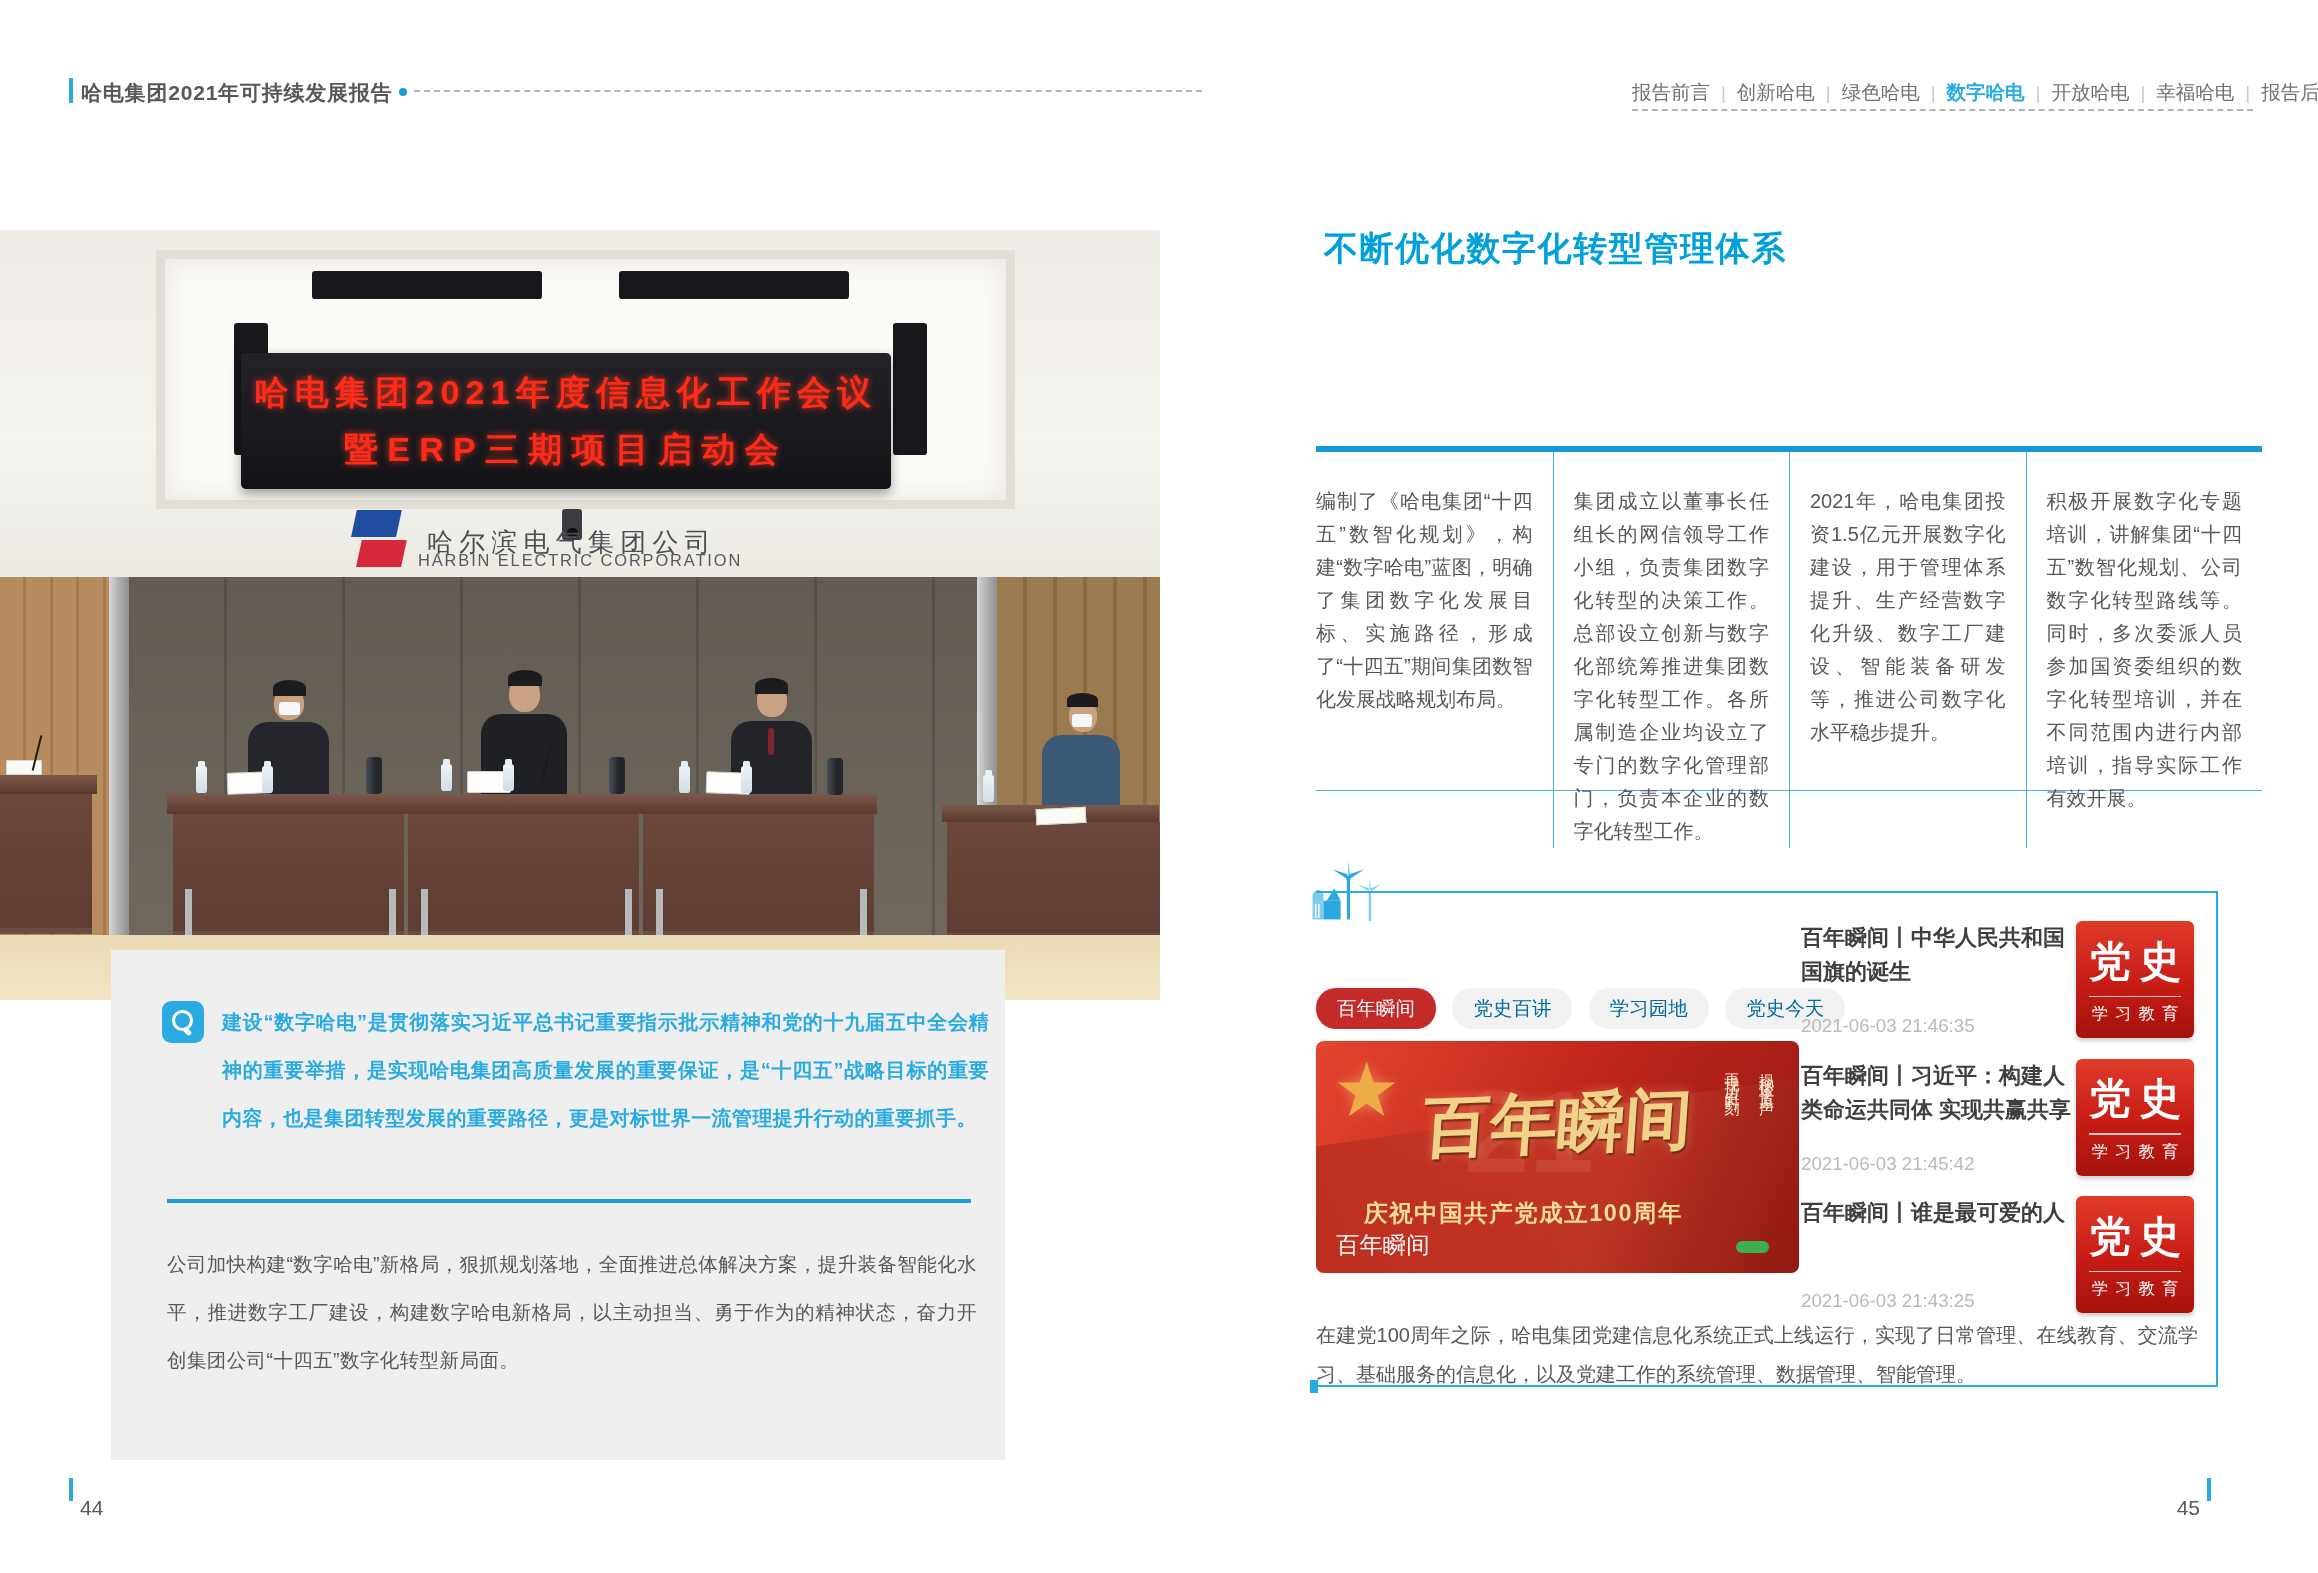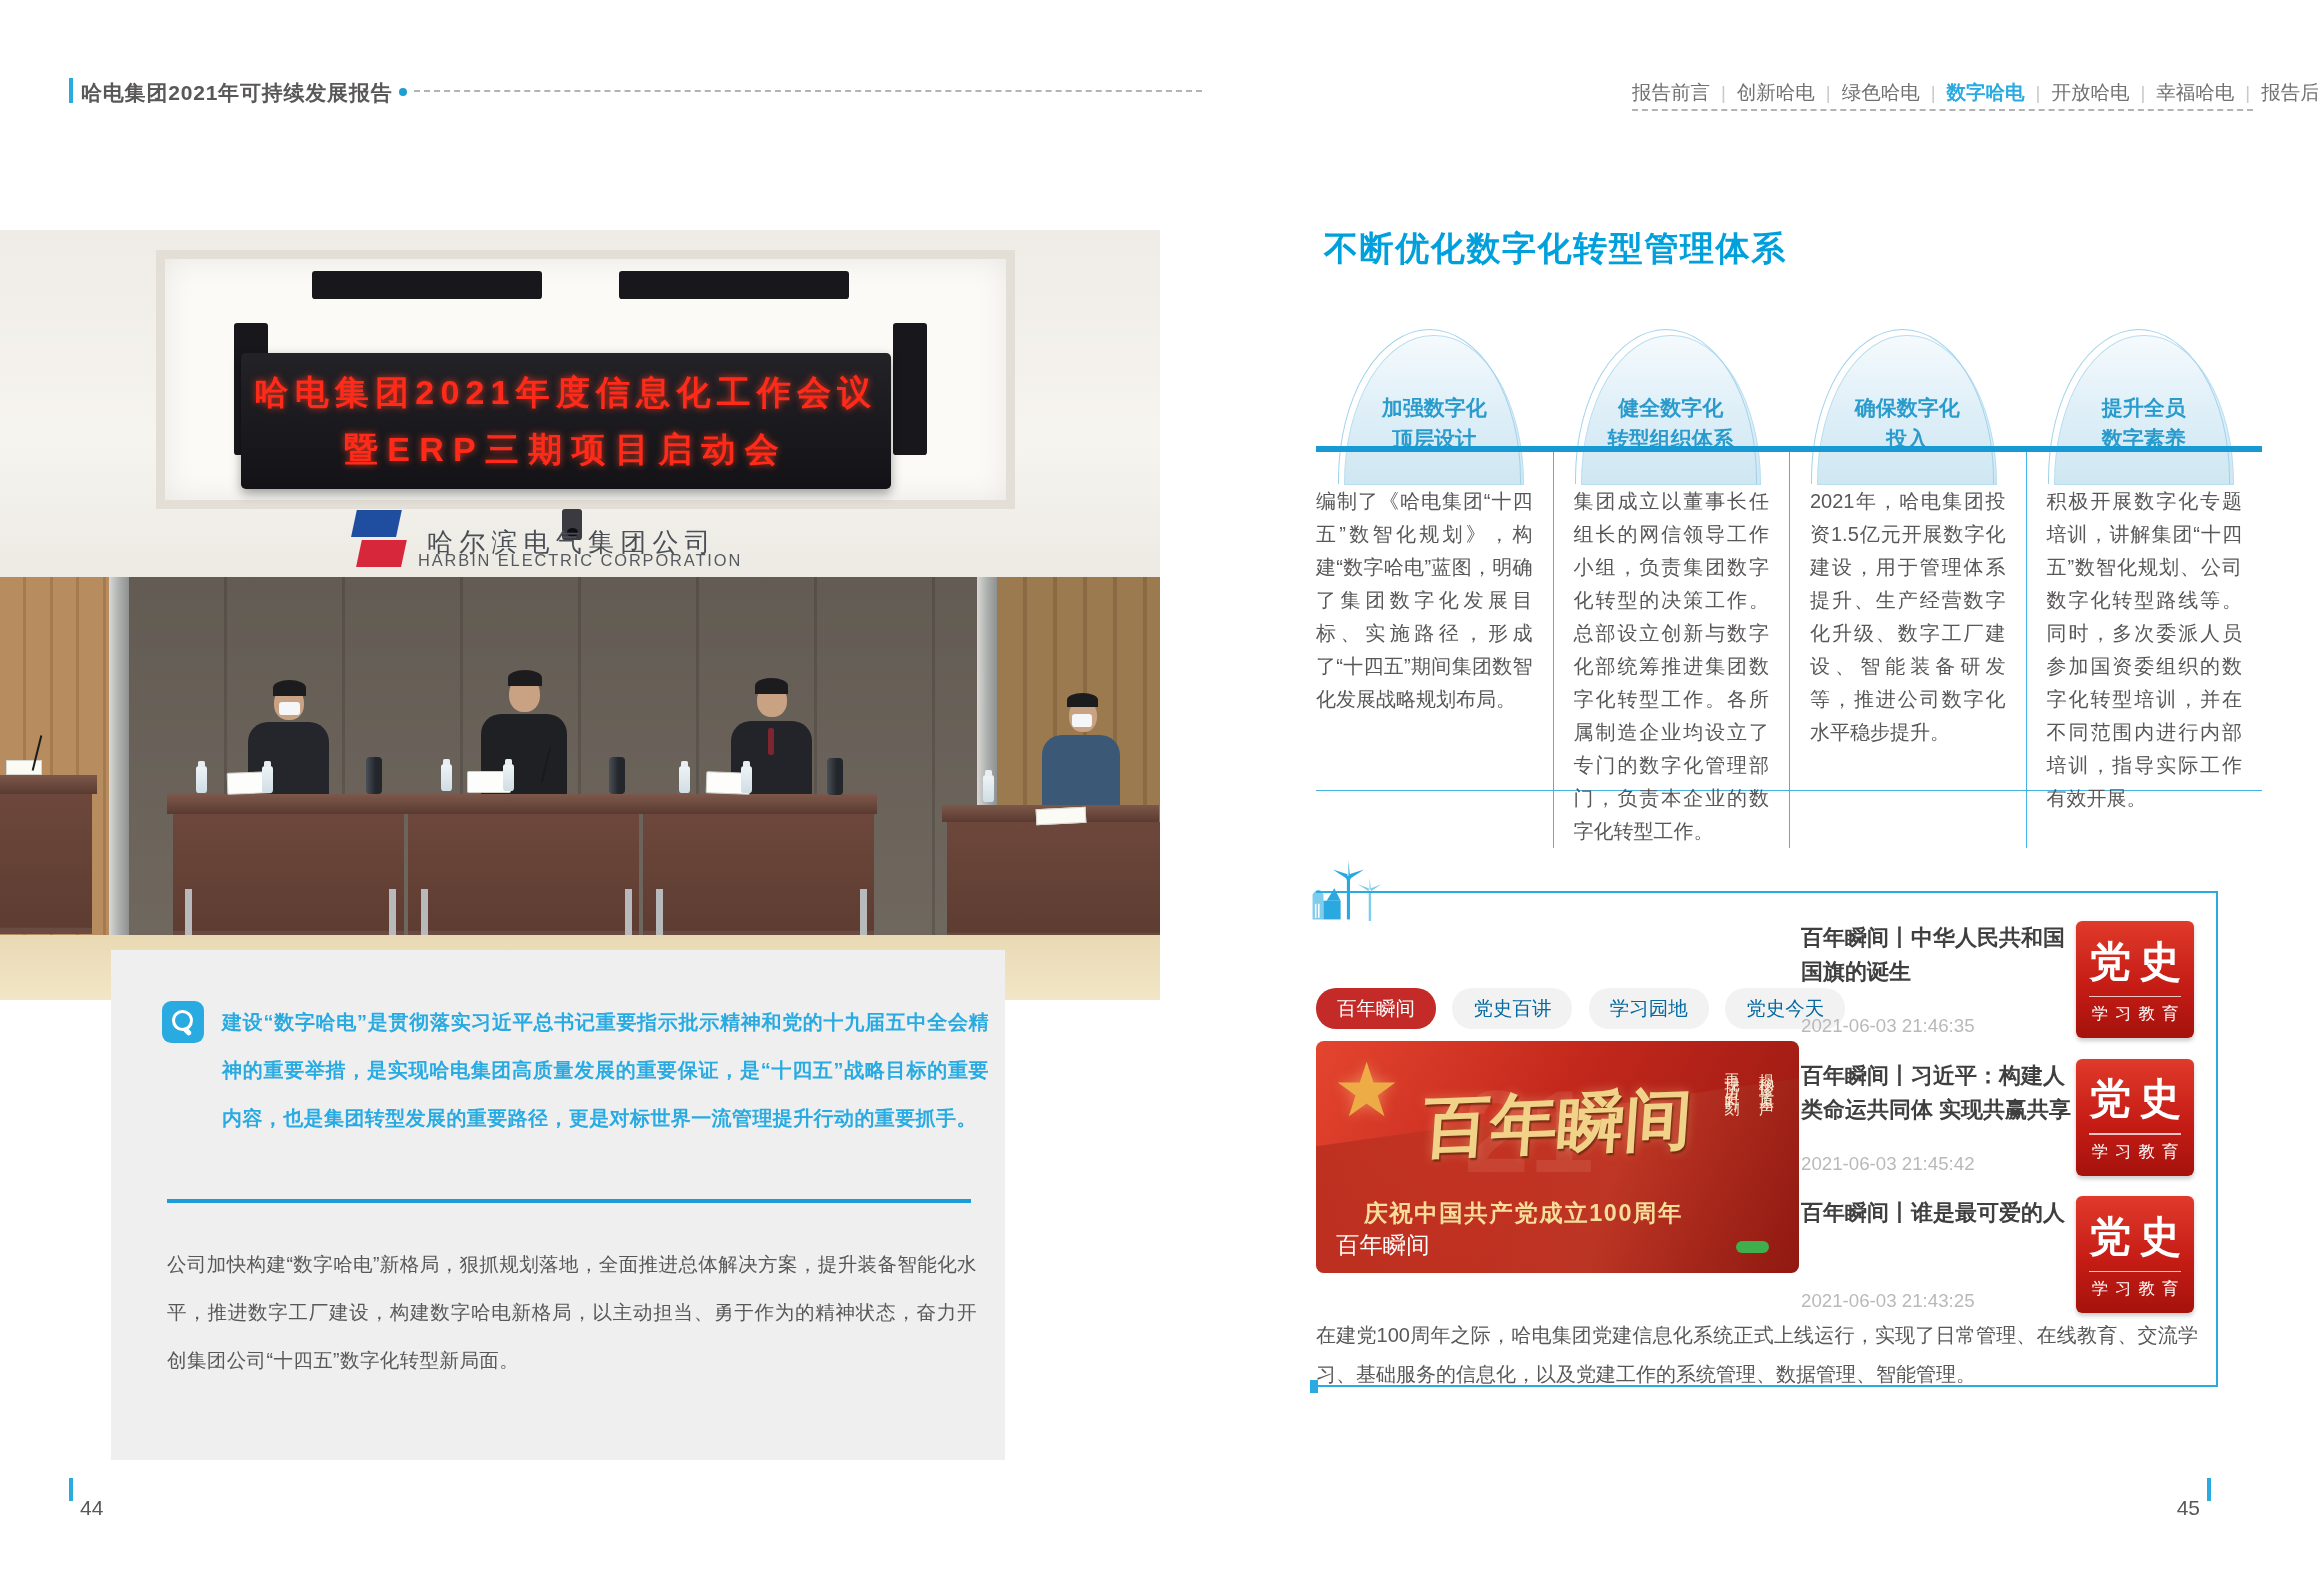--- a/index.html
+++ b/index.html
@@ -240,46 +240,20 @@
   </div>
 
   <div class="pagebar" style="left:69px;top:1478px;"></div>
   <div class="pagenum" style="left:80px;top:1480px;">44</div>
   <div class="pagenum" style="left:2159px;top:1480px;width:41px;text-align:right;">45</div>
   <div class="pagebar" style="left:2207px;top:1478px;"></div>
 
   <div class="sec-title">不断优化数字化转型管理体系</div>
 
   <div class="pillars">
-    <div class="domes">
-      <div class="dome">
-        <div class="dome-label">
-            <div>加强数字化</div>
-            <div>顶层设计</div>
-          </div>
-      </div>
-      <div class="dome">
-        <div class="dome-label">
-            <div>健全数字化</div>
-            <div>转型组织体系</div>
-          </div>
-      </div>
-      <div class="dome">
-        <div class="dome-label">
-            <div>确保数字化</div>
-            <div>投入</div>
-          </div>
-      </div>
-      <div class="dome">
-        <div class="dome-label">
-            <div>提升全员</div>
-            <div>数字素养</div>
-          </div>
-      </div>
-    </div>
     <div class="pillar-rule"></div>
     <div class="pillar-cols">
       <div class="pcol">编制了《哈电集团“十四五”数智化规划》，构建“数字哈电”蓝图，明确了集团数字化发展目标、实施路径，形成了“十四五”期间集团数智化发展战略规划布局。</div>
       <div class="pcol">集团成立以董事长任组长的网信领导工作小组，负责集团数字化转型的决策工作。总部设立创新与数字化部统筹推进集团数字化转型工作。各所属制造企业均设立了专门的数字化管理部门，负责本企业的数字化转型工作。</div>
       <div class="pcol">2021年，哈电集团投资1.5亿元开展数字化建设，用于管理体系提升、生产经营数字化升级、数字工厂建设、智能装备研发等，推进公司数字化水平稳步提升。</div>
       <div class="pcol">积极开展数字化专题培训，讲解集团“十四五”数智化规划、公司数字化转型路线等。同时，多次委派人员参加国资委组织的数字化转型培训，并在不同范围内进行内部培训，指导实际工作有效开展。</div>
     </div>
   </div>
 
   <div class="wind-icon">

